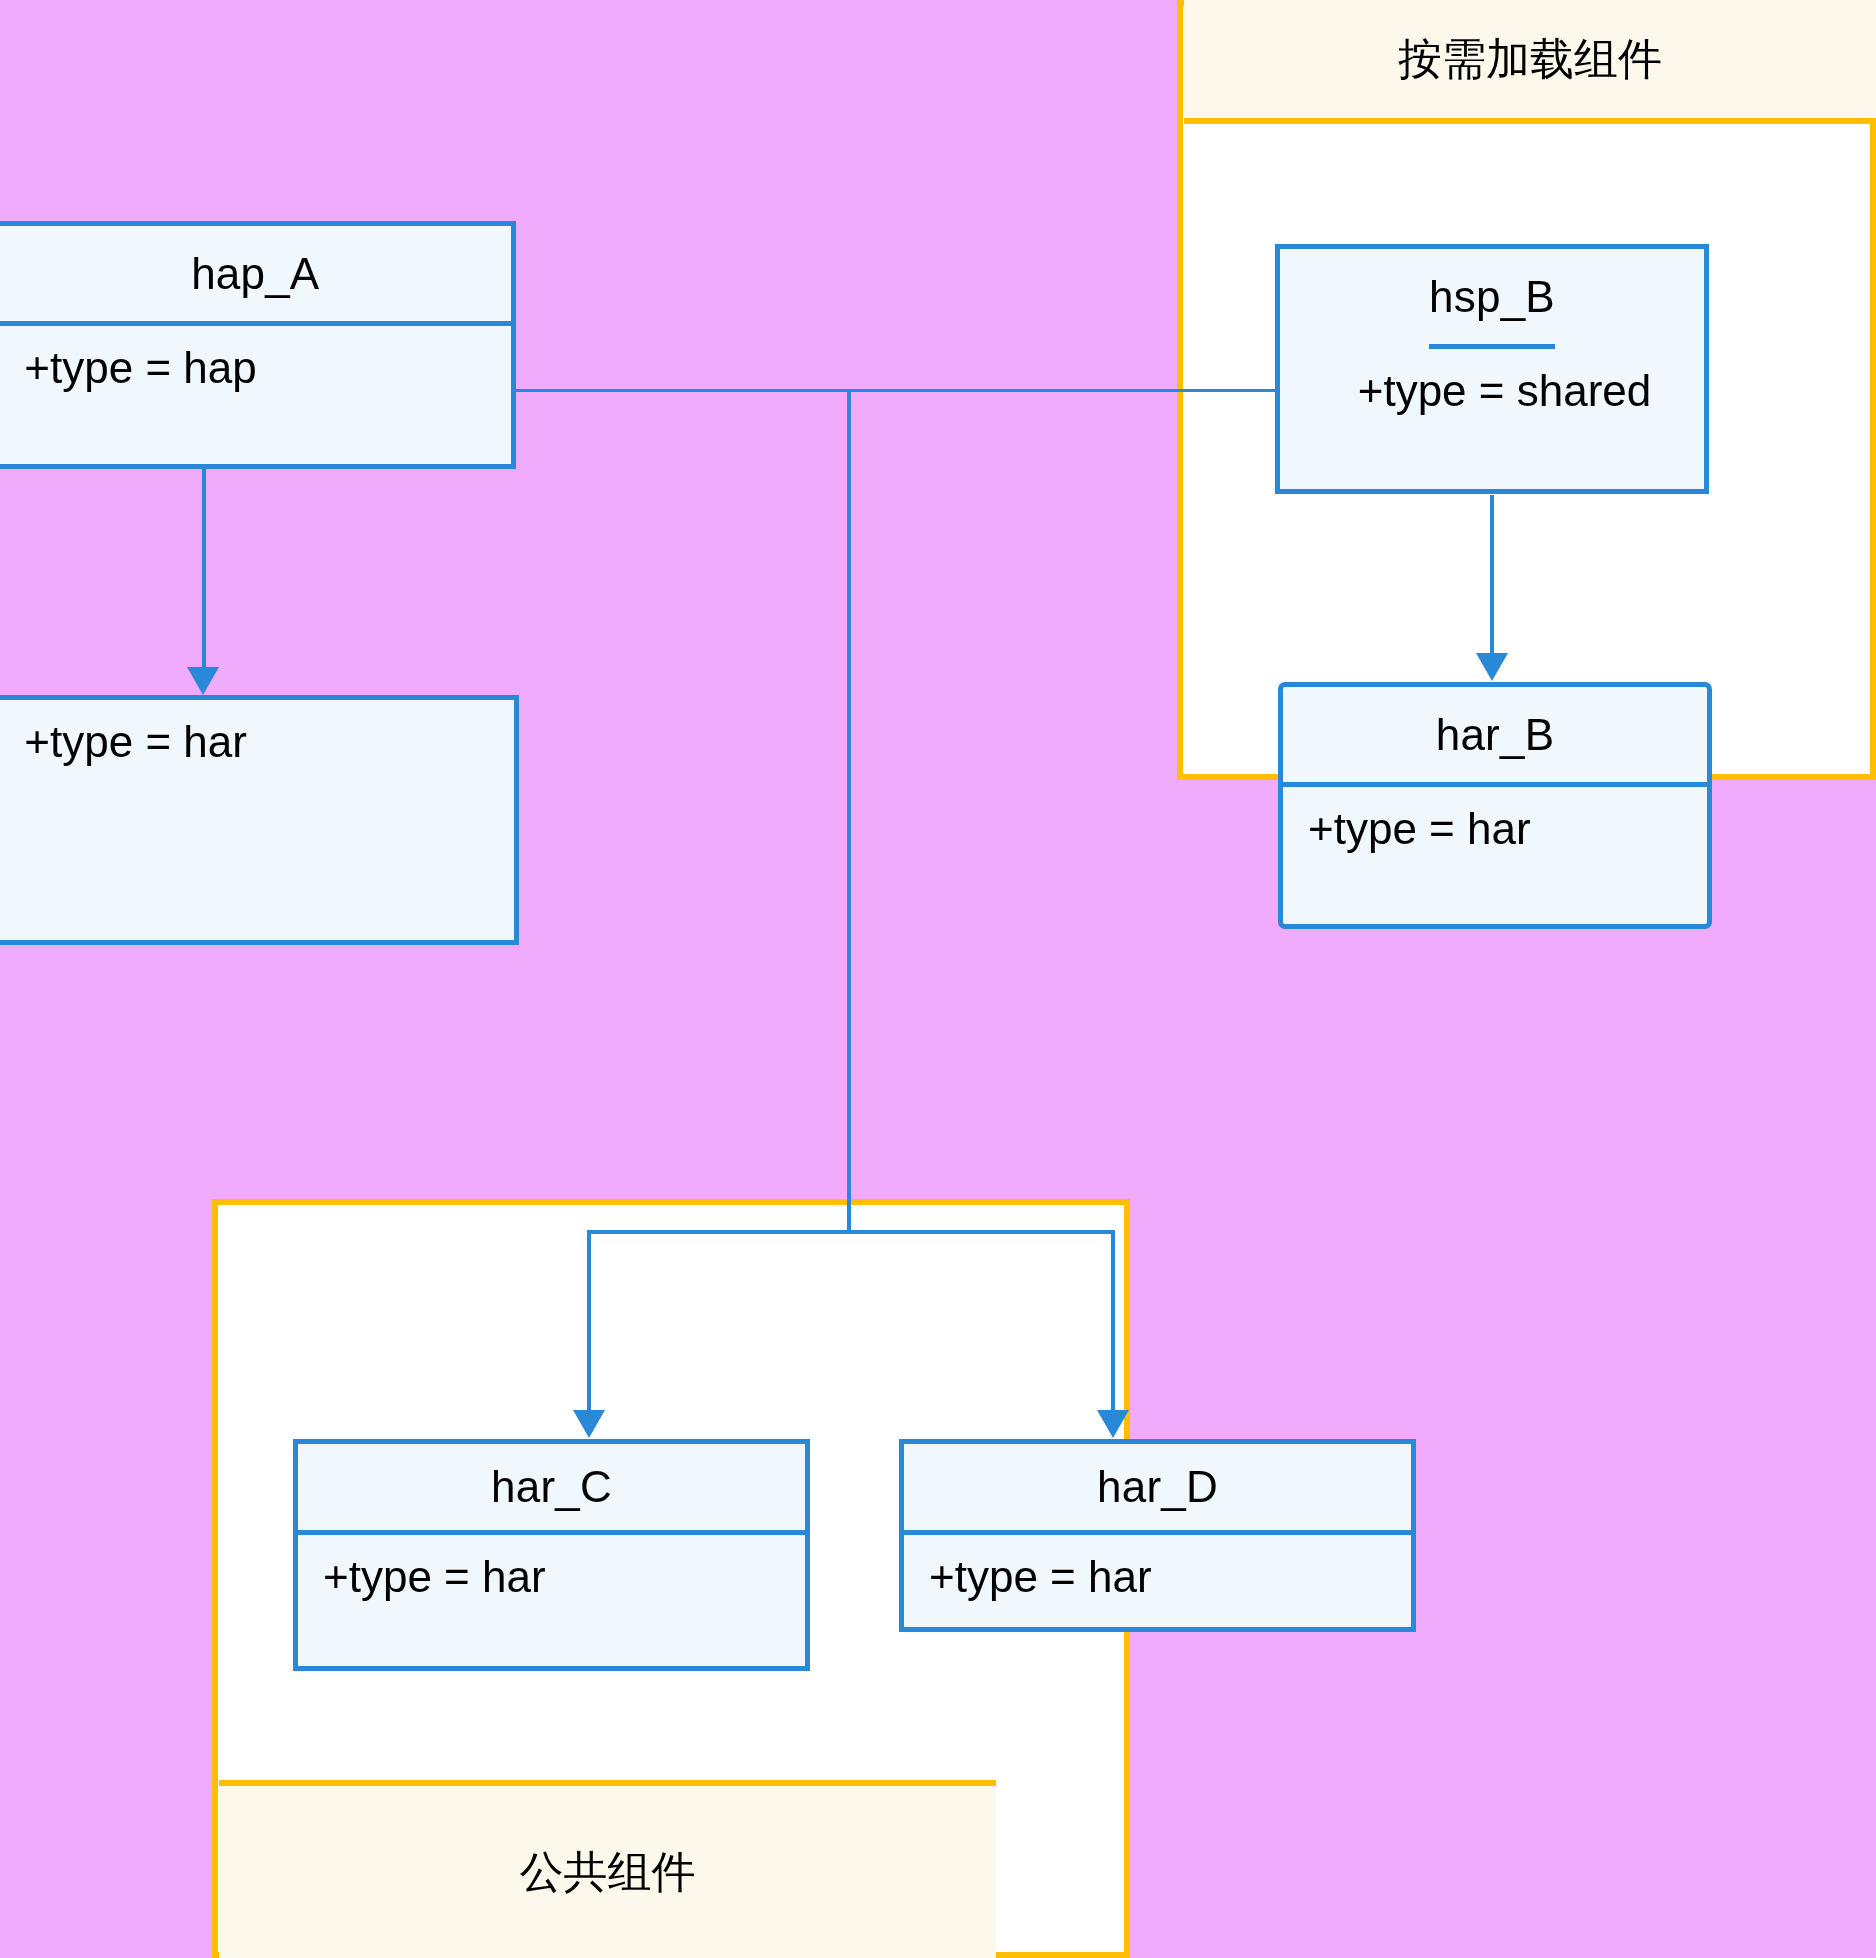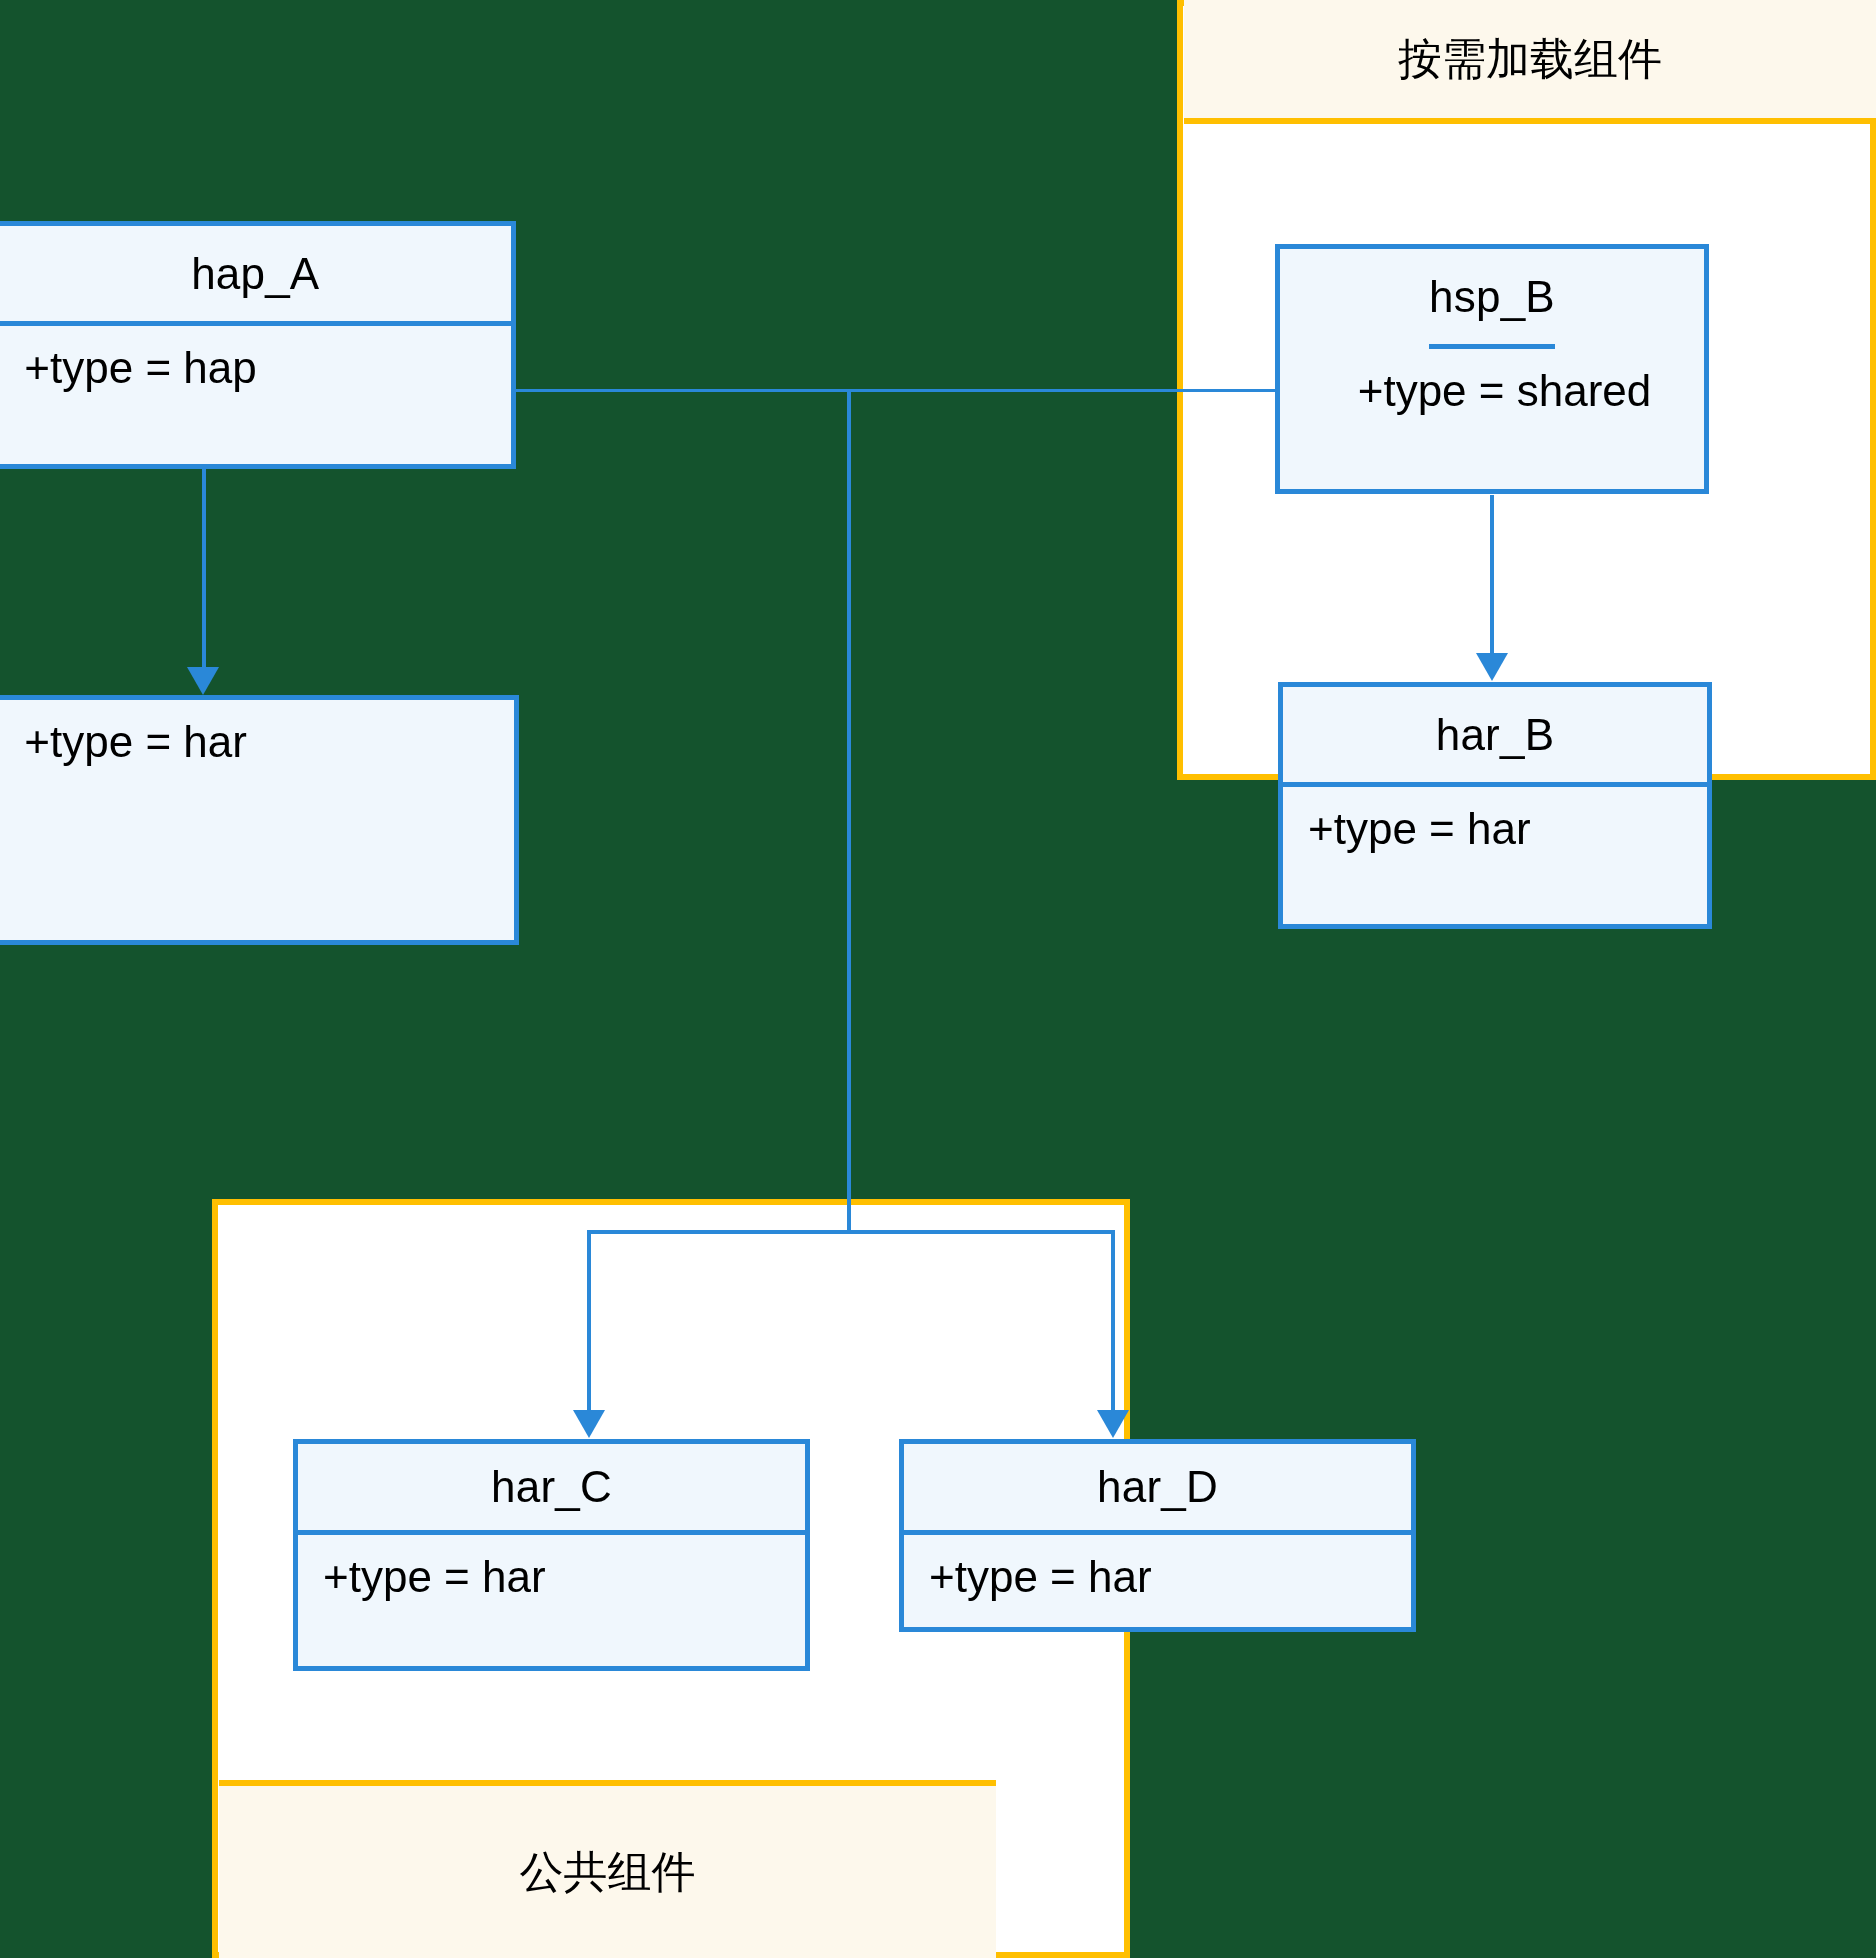--- a/index.html
+++ b/index.html
@@ -5,21 +5,21 @@
 <style>
   html, body {
     margin: 0;
     padding: 0;
     background: #000000;
   }
   #stage {
     position: relative;
     width: 1877px;
     height: 1958px;
-    background: #14532d;
+    background: #f0abfc;
     overflow: hidden;
     font-family: "Liberation Sans", "DejaVu Sans", sans-serif;
   }
 
   
   .uml-box {
     position: absolute;
     box-sizing: border-box;
     border: 5.7px solid #2A88D8;
     background: #F0F7FD;
@@ -145,21 +145,21 @@
 
   <div class="uml-box" style="left:1275px; top:244px; width:434px; height:250px;align-items:center;">
     <div class="uml-name" style="height:95px;">
       <span>hsp_B</span>
     </div>
     <div class="uml-attrs">
       <span>+type = shared</span>
     </div>
   </div>
 
-  <div class="uml-box" style="left:1278px; top:682px; width:434px; height:247px;">
+  <div class="uml-box" style="left:1278px; top:682px; width:434px; height:247px;border-radius:7px;">
     <div class="uml-name" style="height:95px;">
       <span>har_B</span>
     </div>
     <div class="uml-attrs">
       <span>+type = har</span>
     </div>
   </div>
 
   <div class="uml-box" style="left:273px; top:1439px; width:517px; height:232px;margin-left:20px;">
     <div class="uml-name" style="height:86px;">

